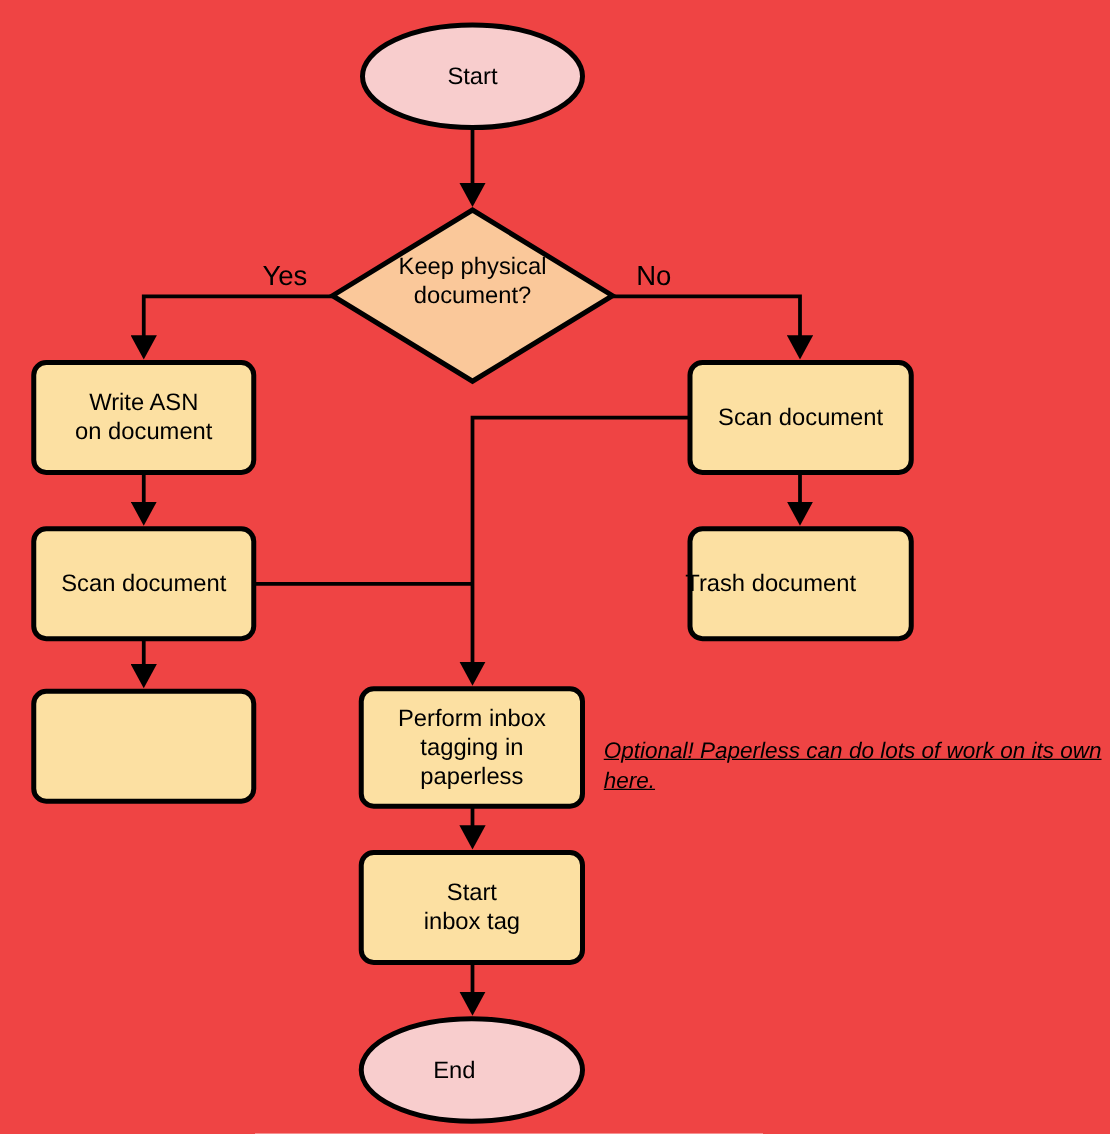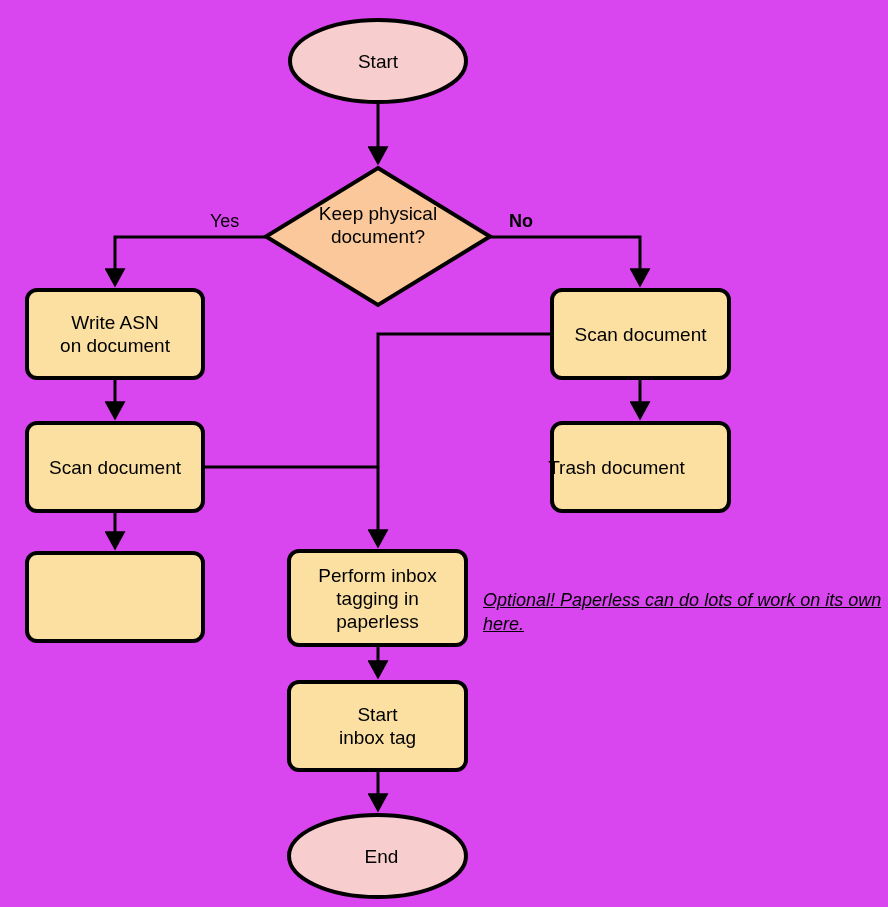--- a/index.html
+++ b/index.html
@@ -4,21 +4,21 @@
 <style>
   html, body {
     margin: 0;
     padding: 0;
     background: #ffffff;
   }
   #canvas {
     position: relative;
     width: 888px;
     height: 907px;
-    background: #d946ef;
+    background: #ef4444;
     font-family: "Liberation Sans", sans-serif;
     overflow: hidden;
   }
   #flow-svg {
     position: absolute;
     left: 0;
     top: 0;
     width: 888px;
     height: 907px;
   }
@@ -30,21 +30,21 @@
     text-align: center;
     color: #000000;
     font-size: 19px;
     line-height: 23px;
     white-space: pre-line;
     pointer-events: none;
   }
   .edge-label {
     position: absolute;
     color: #000000;
-    font-size: 18px;
+    font-size: 22px;
     line-height: 20px;
     white-space: nowrap;
   }
   .note-text {
     position: absolute;
     color: #000000;
     font-size: 18px;
     line-height: 24px;
     font-style: italic;
     width: 405px;
@@ -118,21 +118,21 @@
 
   <div class="node-label" style="left:528px; top:423px; width:177px; height:88px;text-align:center;">Trash document</div>
 
   <div class="node-label" style="left:289px; top:551px; width:177px; height:94px;">Perform inbox
 tagging in
 paperless</div>
 
   <div class="node-label" style="left:289px; top:682px; width:177px; height:88px;">Start
 inbox tag</div>
 
-  <div class="node-label" style="left:293px; top:815px; width:177px; height:82px;">End</div>
+  <div class="node-label" style="left:275px; top:815px; width:177px; height:82px;">End</div>
 
   <div class="edge-label" style="left:210px; top:211px;">Yes</div>
 
-  <div class="edge-label" style="left:509px; top:211px;font-weight:bold;">No</div>
+  <div class="edge-label" style="left:509px; top:211px;">No</div>
 
   <div class="note-text" style="left:483px; top:588px;text-decoration:underline;">Optional! Paperless can do lots of work on its own here.</div>
 
 </div>
 
 </body></html>

